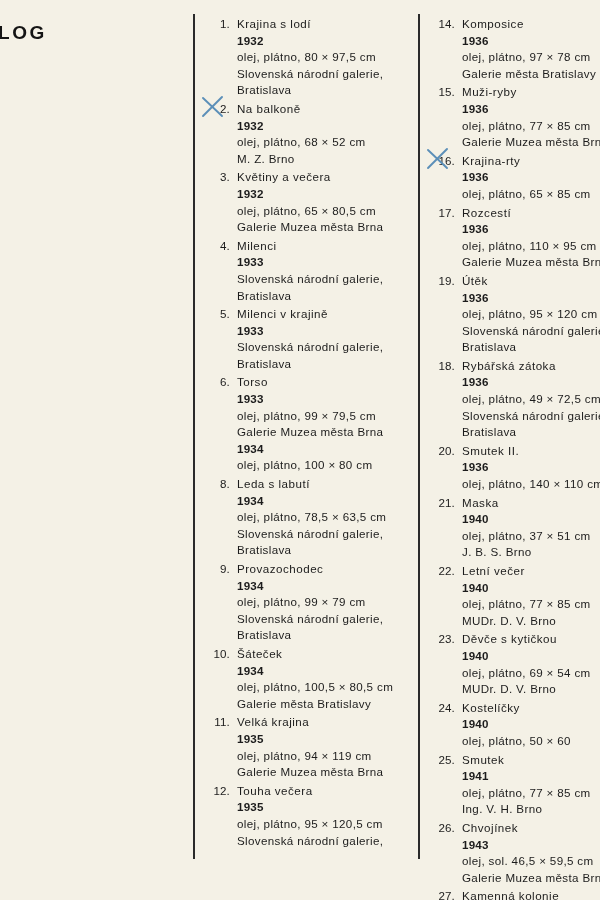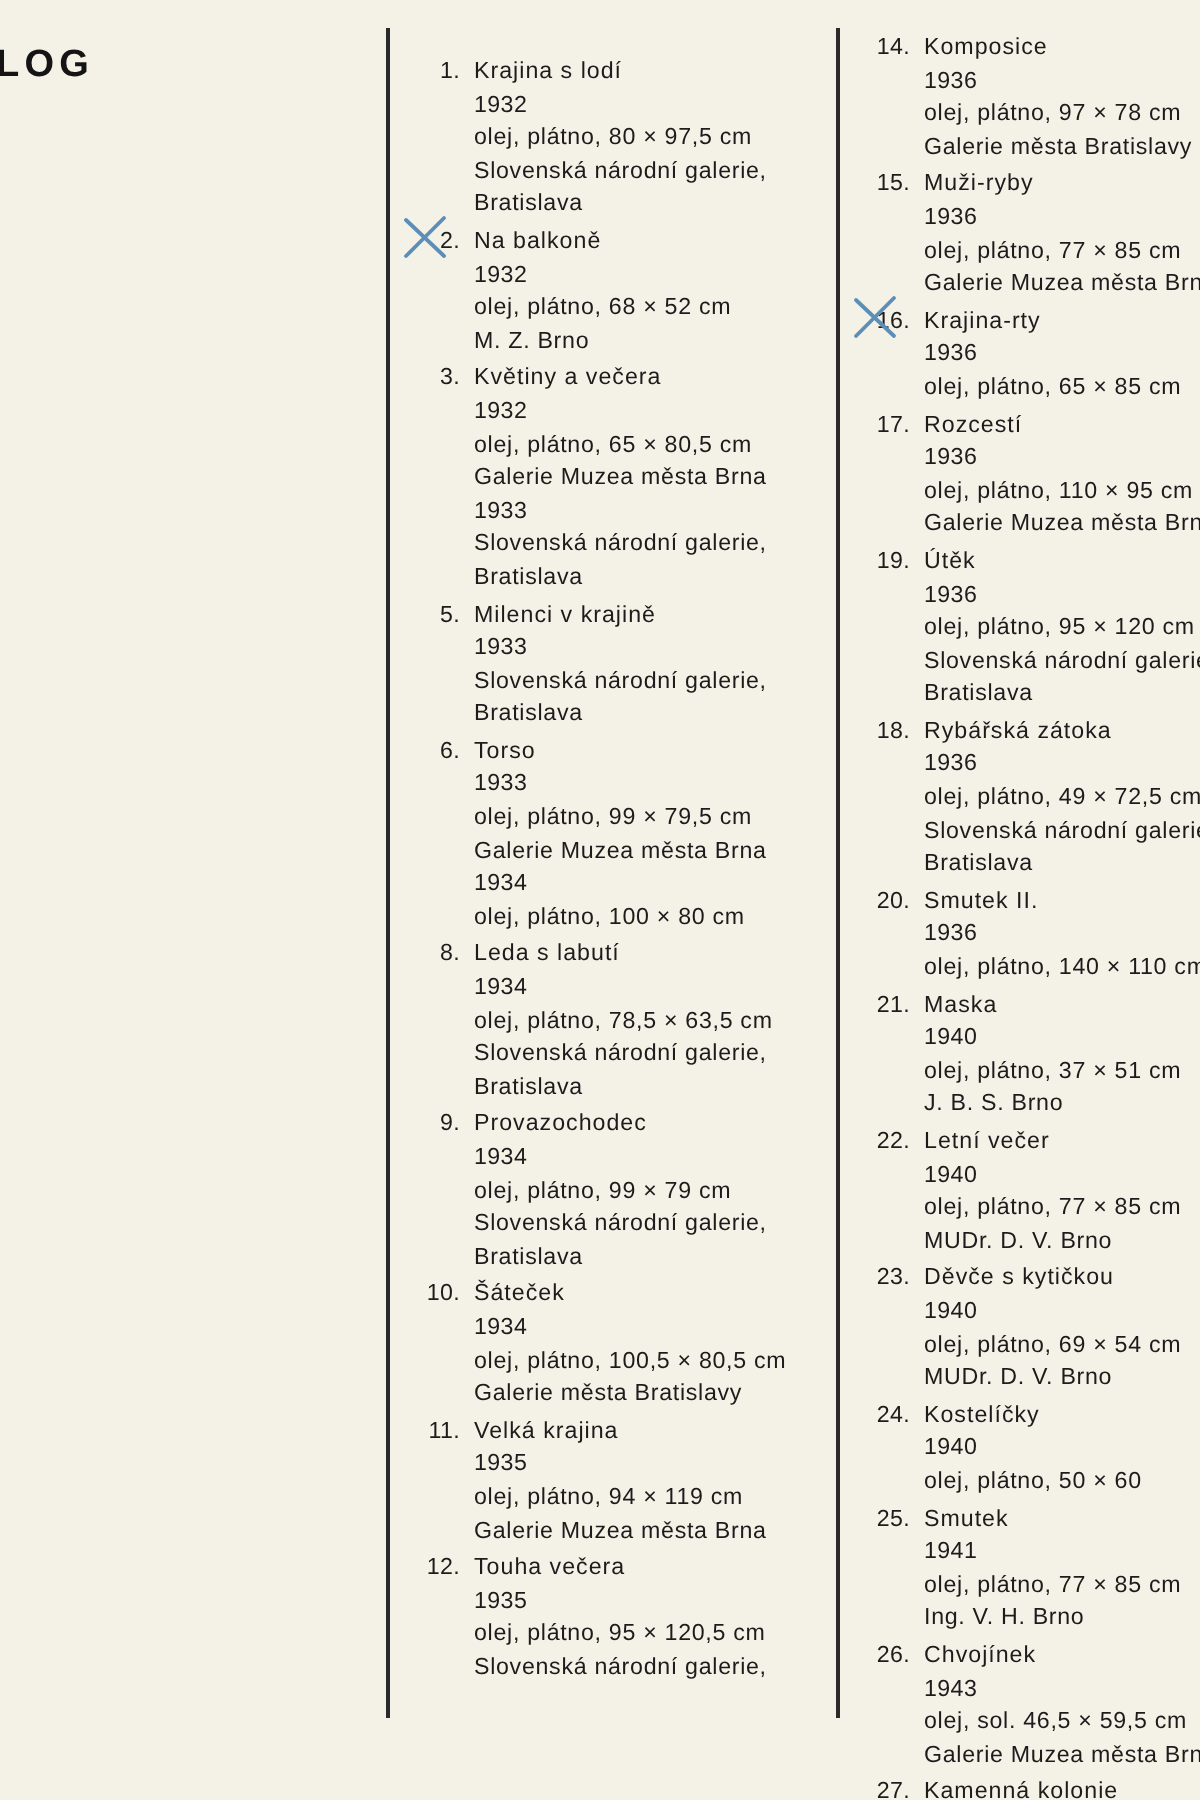--- a/index.html
+++ b/index.html
@@ -49,21 +49,21 @@
     background: #2a2a2a;
   }
   .rule-1 { left: 193px; top: 14px; height: 845px; }
   .rule-2 { left: 418px; top: 14px; height: 845px; }
 
   
   .column {
     position: absolute;
     top: 14px;
   }
-  .col-1 { left: 206px; width: 205px; margin-top: 12px; }
+  .col-1 { left: 206px; width: 205px; }
   .col-2 { left: 431px; width: 175px; }
 
   .entry {
     position: relative;
     display: block;
   }
 
   .entry-head {
     display: block;
     position: relative;
@@ -89,21 +89,21 @@
 
   .detail {
     display: block;
     margin-left: 31px;
     font-size: 11.6px;
     line-height: 16.6px;
     letter-spacing: 0.35px;
     white-space: nowrap;
   }
   .detail.year {
-    font-weight: normal;
+    font-weight: bold;
     letter-spacing: 0.2px;
   }
 
   
   .xmark {
     position: absolute;
     left: -6px;
     top: -4px;
     width: 26px;
     height: 24px;
@@ -142,20 +142,21 @@
         <div class="detail">olej, plátno, 68 × 52 cm</div>
         <div class="detail">M. Z. Brno</div>
       </div>
       <div class="entry">
         <div class="entry-head"><span class="num">3.</span><span class="title-txt">Květiny a večera</span></div>
         <div class="detail year">1932</div>
         <div class="detail">olej, plátno, 65 × 80,5 cm</div>
         <div class="detail">Galerie Muzea města Brna</div>
       </div>
       <div class="entry">
+        <div class="entry-head"><span class="num">4.</span><span class="title-txt">Milenci</span></div>
         <div class="detail year">1933</div>
         <div class="detail">Slovenská národní galerie,</div>
         <div class="detail">Bratislava</div>
       </div>
       <div class="entry">
         <div class="entry-head"><span class="num">5.</span><span class="title-txt">Milenci v krajině</span></div>
         <div class="detail year">1933</div>
         <div class="detail">Slovenská národní galerie,</div>
         <div class="detail">Bratislava</div>
       </div>

